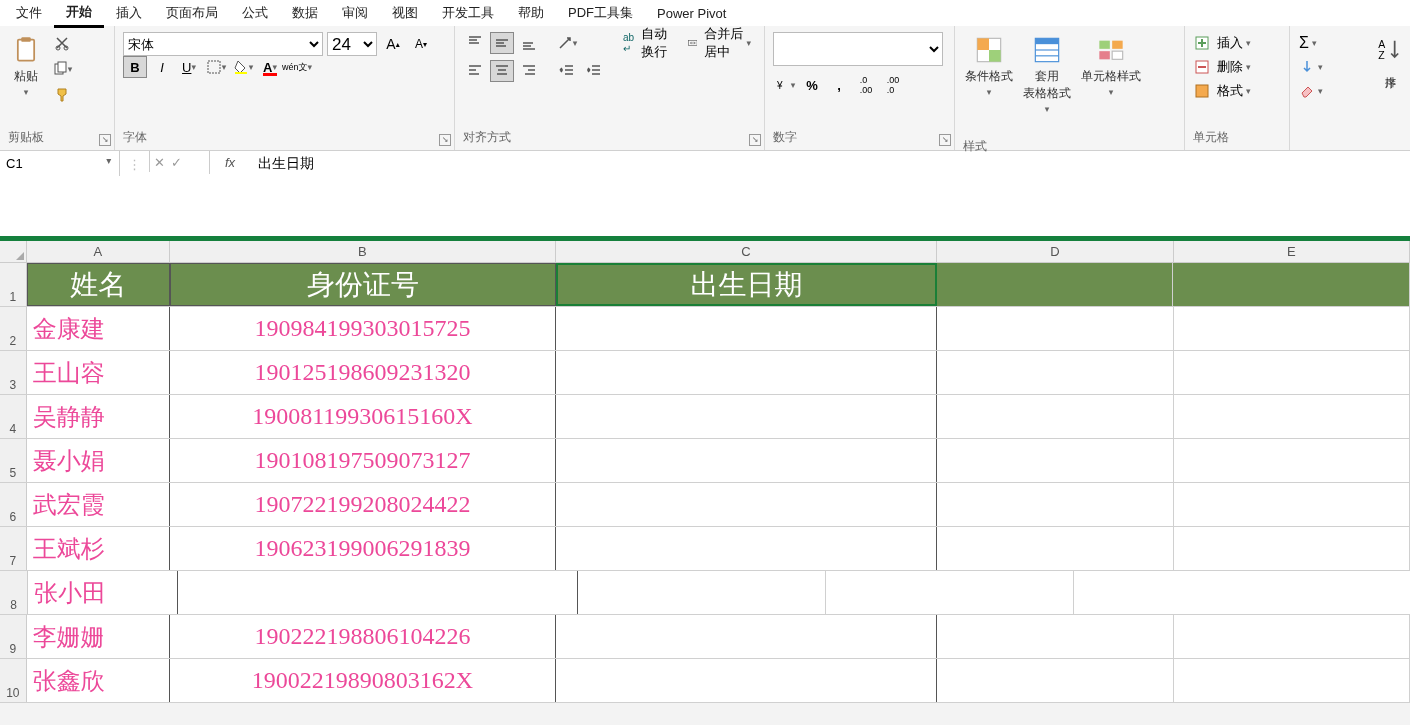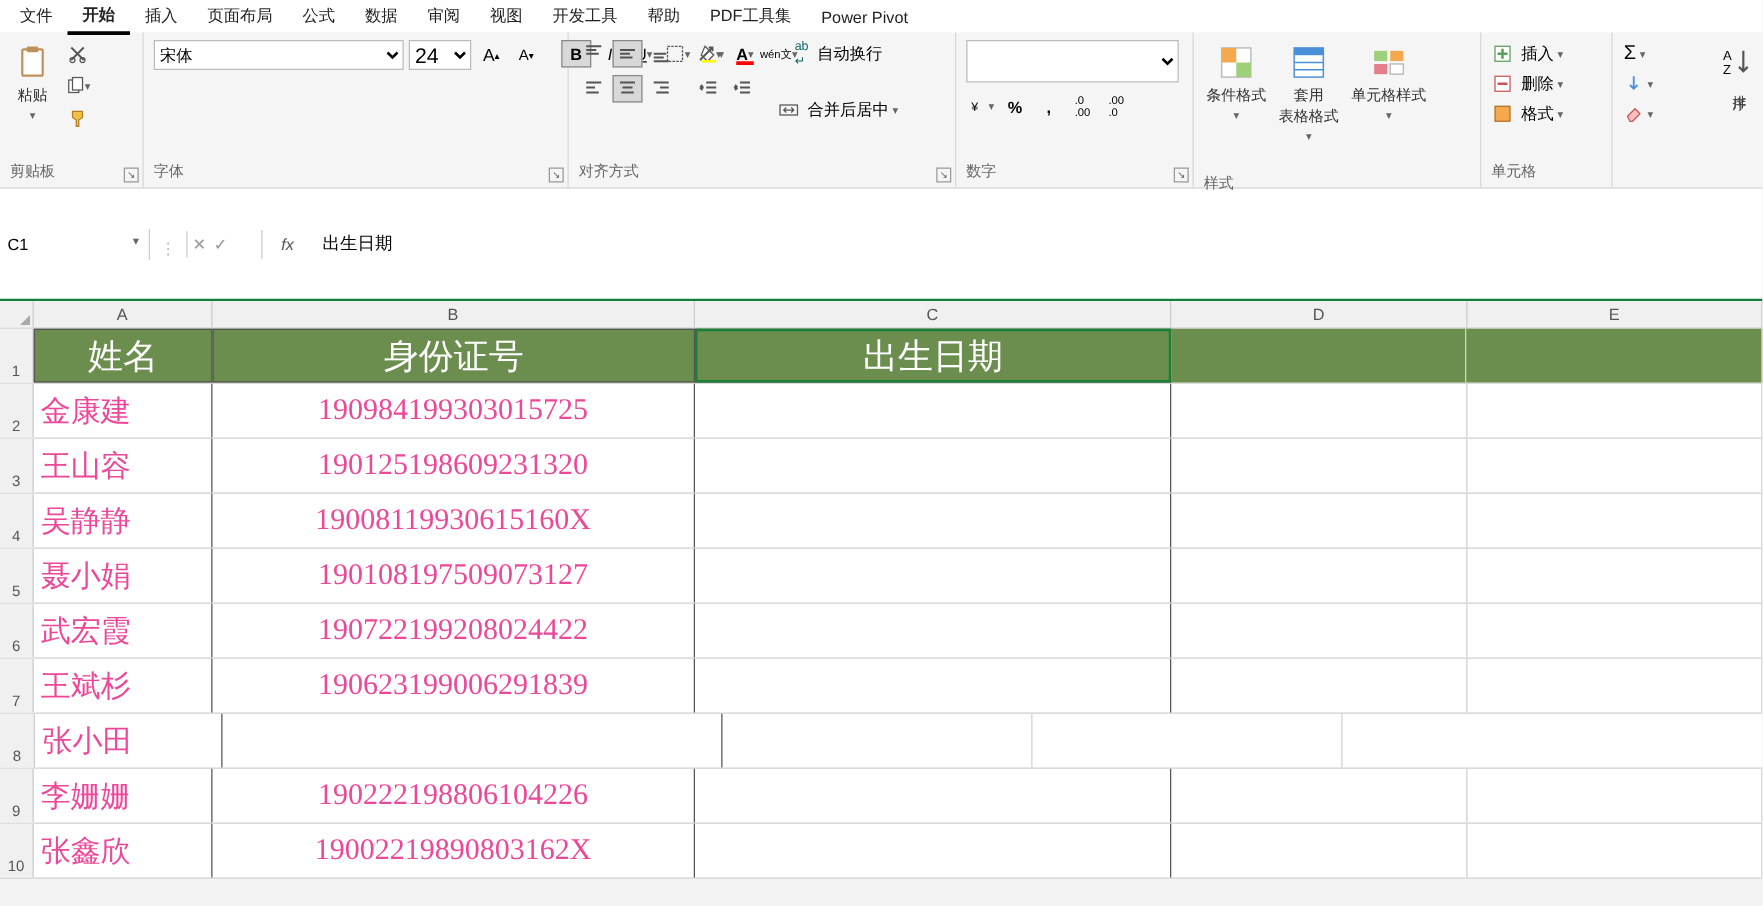--- a/index.html
+++ b/index.html
@@ -21,21 +21,21 @@
 .btncol{display:flex;flex-direction:column;gap:4px;}
 .ibtn{width:24px;height:22px;display:flex;align-items:center;justify-content:center;border:1px solid transparent;}
 .ibtn svg{width:16px;height:16px;}
 .ibtn.sel{background:#d8d8d8;border:1px solid #888;}
 .fontsel{display:flex;gap:4px;align-items:center;}
 select.fontname{width:200px;height:24px;font-size:13px;border:1px solid #bbb;background:#fff;}
 select.fontsize{width:50px;height:24px;font-size:17px;border:1px solid #bbb;background:#fff;}
 .row{display:flex;gap:3px;align-items:center;}
 .numsel{width:170px;height:22px;border:1px solid #bbb;background:#fff;font-size:12px;padding:16px 4px;}
 
-#fbar{background:#fff;border-bottom:2px solid #15803d;height:90px;display:flex;align-items:center;}
+#fbar{background:#fff;border-bottom:5px solid #15803d;height:90px;display:flex;align-items:flex-start;}
 #namebox{width:120px;border-right:1px solid #ccc;display:flex;align-items:flex-start;padding:4px;}
 #namebox input{width:100%;border:none;font-size:13px;outline:none;}
 .nbcaret{width:14px;text-align:center;color:#666;font-size:10px;}
 #fxbtns{width:60px;border-right:1px solid #ccc;display:flex;align-items:flex-start;gap:6px;padding:4px;color:#999;}
 #fxlabel{width:40px;display:flex;align-items:flex-start;justify-content:center;padding:4px;font-style:italic;color:#555;}
 #fxinput{flex:1;padding:4px 8px;font-size:14px;}
 
 #grid{background:#fff;position:relative;}
 #colhdrs{display:flex;height:22px;border-bottom:1px solid #ccc;background:#f0f0f0;}
 .rowhdr-corner{width:28px;border-right:1px solid #ccc;background:#f0f0f0;position:relative;}
@@ -107,21 +107,21 @@
               <path d="M4 2h8v5l-3 2v5H7V9L4 7z" fill="#f0c048" stroke="#b08020"></path>
             </svg>
           </div>
       </div>
     </div>
     <div class="rgroup-label">剪贴板</div>
     <div class="dlaunch">↘</div>
   </div>
 
   <div class="rgroup" style="width:340px">
-    <div class="rgroup-body" style="flex-direction:row;gap:16px;width:100%">
+    <div class="rgroup-body" style="flex-direction:column;gap:0;width:100%">
       <div class="fontsel">
         <select class="fontname" value="宋体"><option>宋体</option></select>
         <select class="fontsize" value="24"><option>24</option></select>
         <div class="ibtn" style="font-size:14px">A<span style="font-size:8px;vertical-align:super">▴</span></div>
         <div class="ibtn" style="font-size:12px">A<span style="font-size:8px;vertical-align:super">▾</span></div>
       </div>
       <div class="row">
         <div class="ibtn sel">
             <b>B</b>
           </div>
@@ -210,21 +210,21 @@
                 <path d="M6 3h8M6 7h8M6 11h8M4 7l-3 0m0 0l2-2m-2 2l2 2" stroke="#555" fill="none" stroke-width="1.5"></path>
               </svg>
             </div>
           <div class="ibtn">
               <svg viewBox="0 0 16 16">
                 <path d="M6 3h8M6 7h8M6 11h8M1 7l3 0m0 0l-2-2m2 2l-2 2" stroke="#555" fill="none" stroke-width="1.5"></path>
               </svg>
             </div>
         </div>
       </div>
-      <div style="display:flex;flex-direction:column;gap:23px;margin-left:6px">
+      <div style="display:flex;flex-direction:row;gap:8px;margin-left:6px">
         <div class="row ibtn" style="width:auto;padding:0 4px">
           <span style="font-size:10px;color:#166">ab<br>↵</span>
           <span style="margin-left:4px">自动换行</span>
         </div>
         <div class="row ibtn" style="width:auto;padding:0 4px">
           <svg width="16" height="16" viewBox="0 0 16 16">
               <rect x="1" y="4" width="14" height="8" fill="none" stroke="#555"></rect>
               <path d="M4 8h8m-2-2l2 2-2 2M6 6l-2 2 2 2" stroke="#555" fill="none"></path>
             </svg>
           <span style="margin-left:4px">合并后居中</span>

